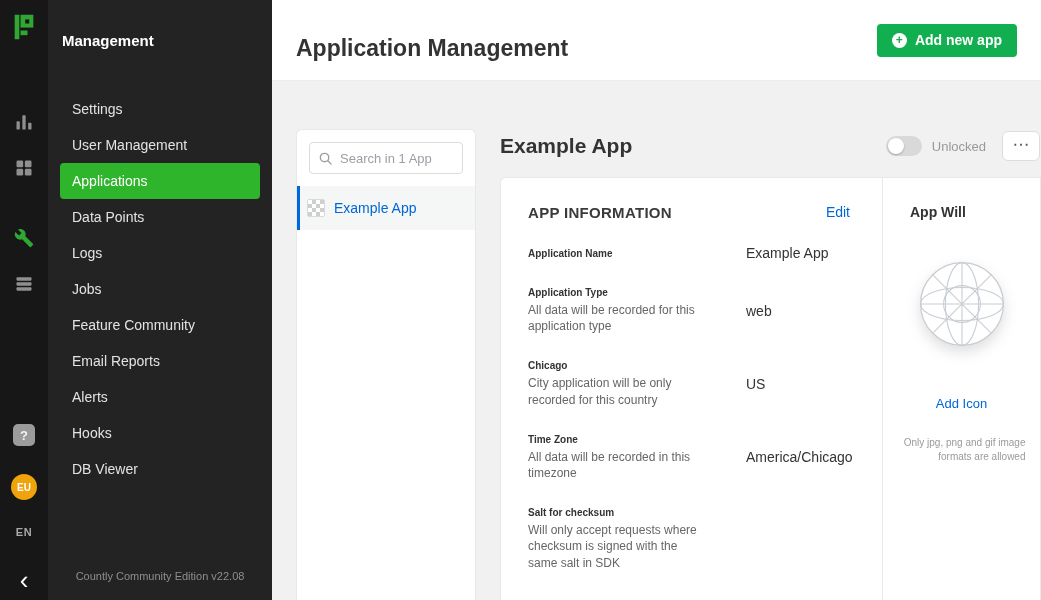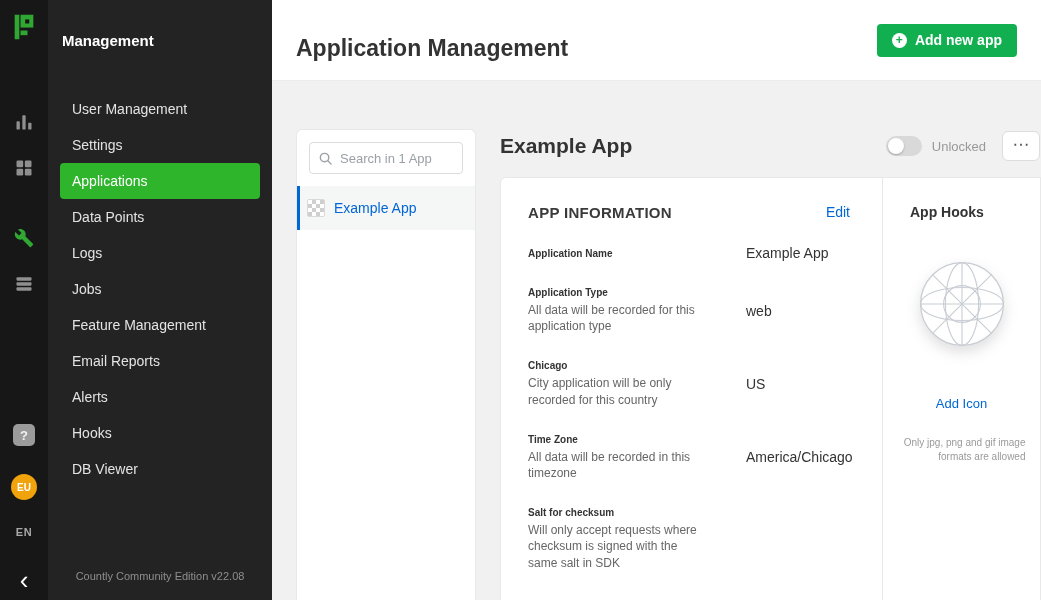--- a/index.html
+++ b/index.html
@@ -131,39 +131,39 @@
     <div class="rail-lang">EN</div>
     <div class="rail-collapse">
       <span>‹</span>
     </div>
   </div>
 
   <div class="sidebar">
     <div class="sidebar-title">Management</div>
     <div class="menu">
       <div class="menu-item">
+          <span>Settings</span>
+        </div>
+      <div class="menu-item">
           <span>User Management</span>
-        </div>
-      <div class="menu-item">
-          <span>Settings</span>
         </div>
       <div class="menu-item active">
           <span>Applications</span>
         </div>
       <div class="menu-item">
           <span>Data Points</span>
         </div>
       <div class="menu-item">
           <span>Logs</span>
         </div>
       <div class="menu-item">
           <span>Jobs</span>
         </div>
       <div class="menu-item">
-          <span>Feature Management</span>
+          <span>Feature Community</span>
         </div>
       <div class="menu-item">
           <span>Email Reports</span>
         </div>
       <div class="menu-item">
           <span>Alerts</span>
         </div>
       <div class="menu-item">
           <span>Hooks</span>
         </div>
@@ -256,21 +256,21 @@
             <div class="field-row">
               <div class="field-meta">
                 <div class="field-label">Salt for checksum</div>
                 <div class="field-desc">Will only accept requests where checksum is signed with the same salt in SDK</div>
               </div>
 
             </div>
           </div>
 
           <div class="icon-card">
-            <div class="icon-card-title">App Hooks</div>
+            <div class="icon-card-title">App Will</div>
             <div class="globe-wrap">
               <svg viewBox="0 0 100 100" width="92" height="92">
                 <g fill="#ffffff" stroke="#c8cdd3" stroke-width="1.4">
                   <circle cx="50" cy="50" r="45"></circle>
                 </g>
                 <g fill="none" stroke="#c8cdd3" stroke-width="1.2">
                   <circle cx="50" cy="50" r="20"></circle>
                   <ellipse cx="50" cy="50" rx="45" ry="18"></ellipse>
                   <ellipse cx="50" cy="50" rx="18" ry="45"></ellipse>
                   <line x1="50" y1="5" x2="50" y2="95"></line>

